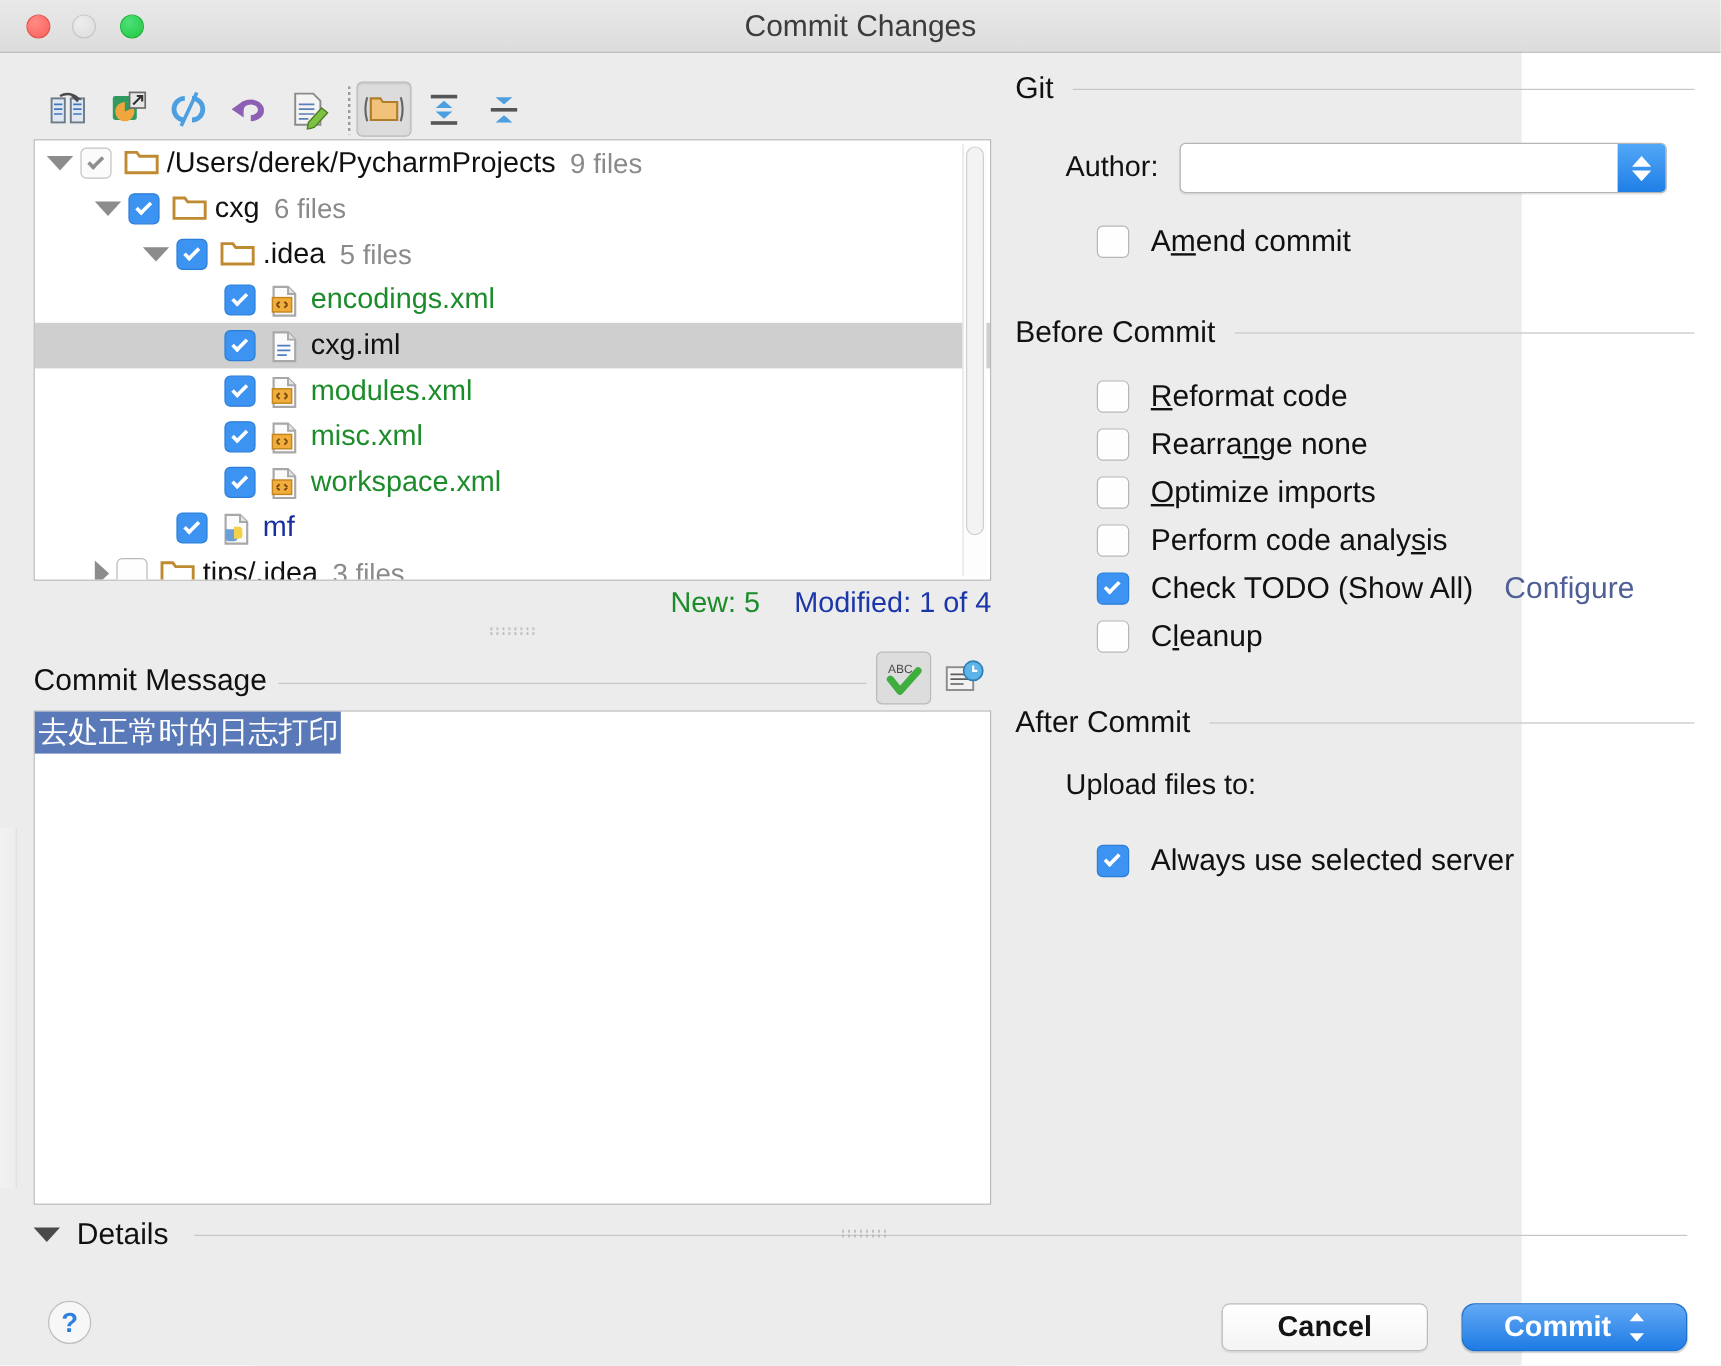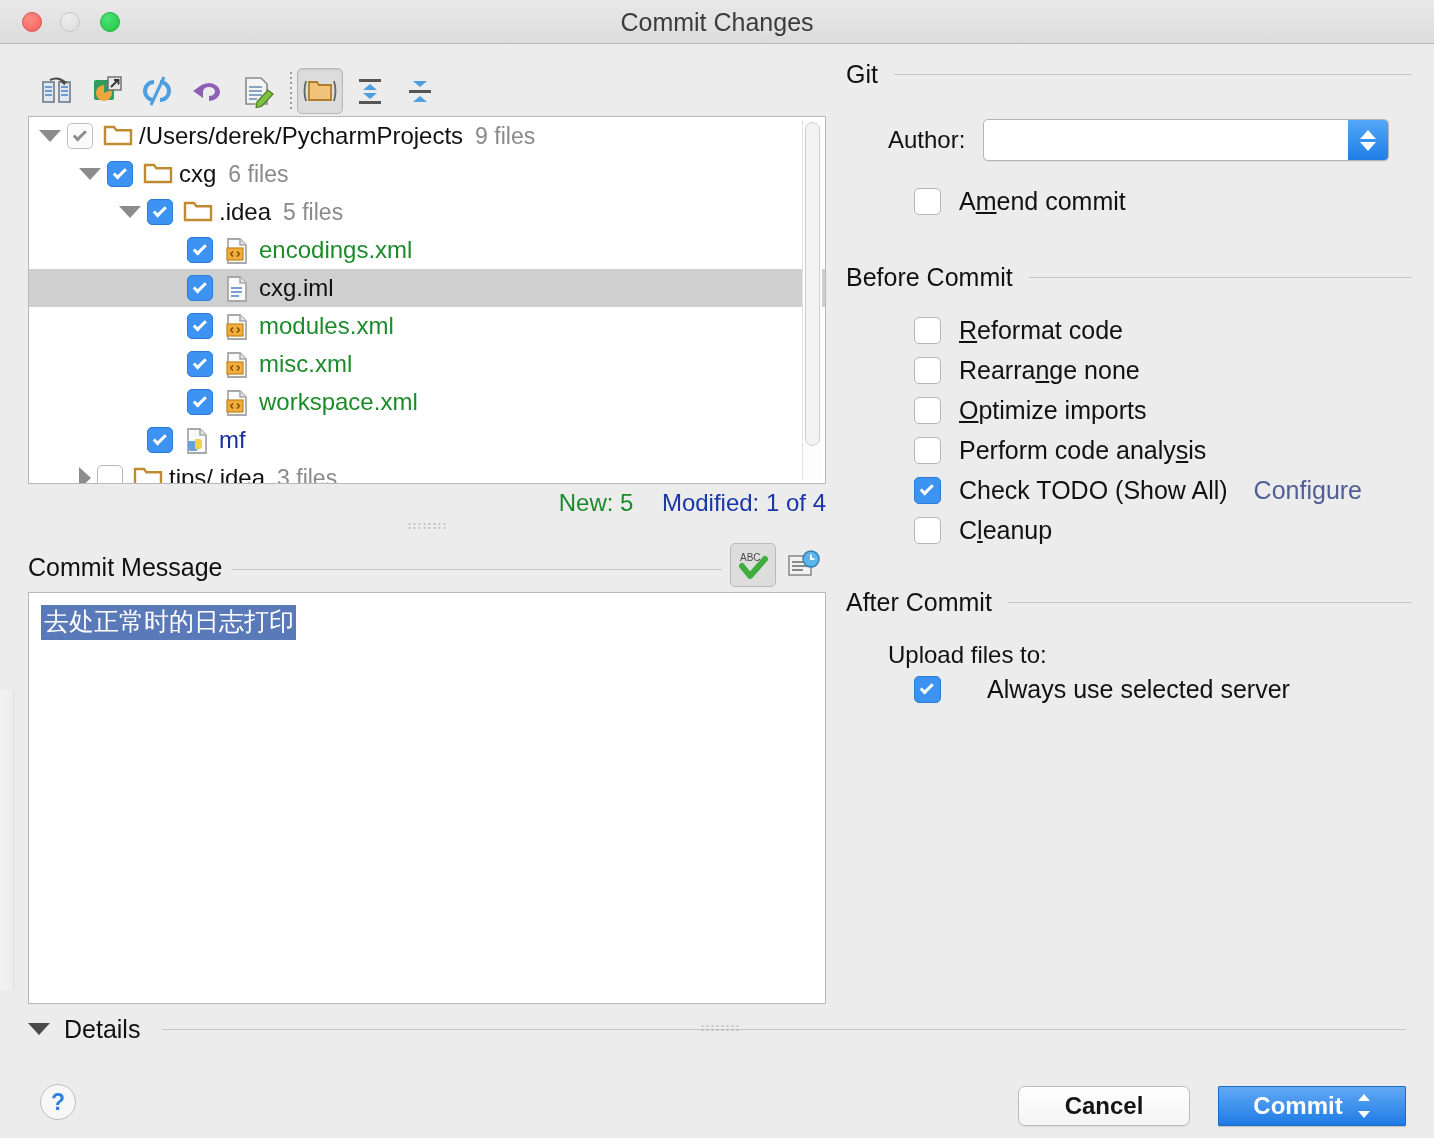--- a/index.html
+++ b/index.html
@@ -4,21 +4,21 @@
 <style>
   * { box-sizing: border-box; margin: 0; padding: 0; }
   html, body {
     width: 1434px; height: 1138px;
     font-family: "Liberation Sans", "DejaVu Sans", sans-serif;
     background: #ffffff;
     overflow: hidden;
   }
   #window {
     position: relative;
-    width: 1434px; height: 1138px;
+    width: 1268px; height: 1138px;
     background: #ececec;
   }
 
   
   #titlebar {
     position: absolute; left: 0; top: 0; width: 1434px; height: 44px;
     background: linear-gradient(to bottom, #e9e9e9 0%, #dcdcdc 100%);
     border-bottom: 1px solid #b6b6b6;
   }
   .traffic { position: absolute; top: 12px; width: 20px; height: 20px; border-radius: 50%; }
@@ -124,21 +124,21 @@
     background: #dddddd; border: 1px solid #b9b9b9; border-radius: 5px;
     display:flex; align-items:center; justify-content:center;
   }
   #cm-btn-history {
     position: absolute; left: 782px; top: 543px; width: 42px; height: 44px;
     display:flex; align-items:center; justify-content:center;
   }
   #cm-text {
     position: absolute; left: 28px; top: 592px; width: 798px; height: 412px;
     background: #ffffff; border: 1px solid #b9b9b9;
-    padding: 12px;
+    padding: 0;
   }
   #cm-value {
     display: inline-block;
     background: #5a79b8; color: #ffffff;
     font-size: 25px; line-height: 32px;
     padding: 1px 2px 2px 3px;
     font-family: "DejaVu Sans", "Liberation Sans", sans-serif;
   }
 
   
@@ -199,21 +199,21 @@
     position: absolute; left: 1018px; top: 1086px; width: 172px; height: 40px;
     background: linear-gradient(to bottom,#ffffff,#f4f4f4);
     border: 1px solid #bcbcbc; border-radius: 7px;
     display:flex; align-items:center; justify-content:center;
     font-size: 24px; font-weight: bold; color:#141414;
     box-shadow: 0 1px 1px rgba(0,0,0,.08);
   }
   #commit-btn {
     position: absolute; left: 1218px; top: 1086px; width: 188px; height: 40px;
     background: linear-gradient(to bottom,#62a9f5,#1e7be4);
-    border: 1px solid #1b6ec9; border-radius: 1px;
+    border: 1px solid #1b6ec9; border-radius: 11px;
     display:flex; align-items:center; justify-content:center; gap: 14px;
     font-size: 24px; font-weight: bold; color:#ffffff;
     box-shadow: 0 1px 1px rgba(0,0,0,.18);
   }
   #commit-btn .stepper-glyph { position: static; width: 14px; height: 24px; }
   #commit-btn .stepper-glyph i.up { border-bottom-color:#fff; border-left-width:6px; border-right-width:6px; border-bottom-width:7px;}
   #commit-btn .stepper-glyph i.dn { border-top-color:#fff; border-left-width:6px; border-right-width:6px; border-top-width:7px;}
 
   
   #edge-artifact {
@@ -576,21 +576,21 @@
         </div>
       </div>
 
     <div class="sec-head" style="margin-top:38px;">
       <span class="txt">After Commit</span>
       <span class="rule"></span>
     </div>
     <div style="margin-top:24px; margin-left:42px;">
       <span class="flabel">Upload files to:</span>
     </div>
-    <div class="chk-row" style="margin-top:0; margin-left:68px;gap:28px;">
+    <div class="chk-row" style="margin-top:28px; margin-left:68px;">
       <span class="chk on">
           <span class="tick"></span>
         </span>
       <span class="chk-label">Always use selected server</span>
     </div>
   </div>
 
   <div id="help-btn">?</div>
   <div id="cancel-btn">Cancel</div>
   <div id="commit-btn">

